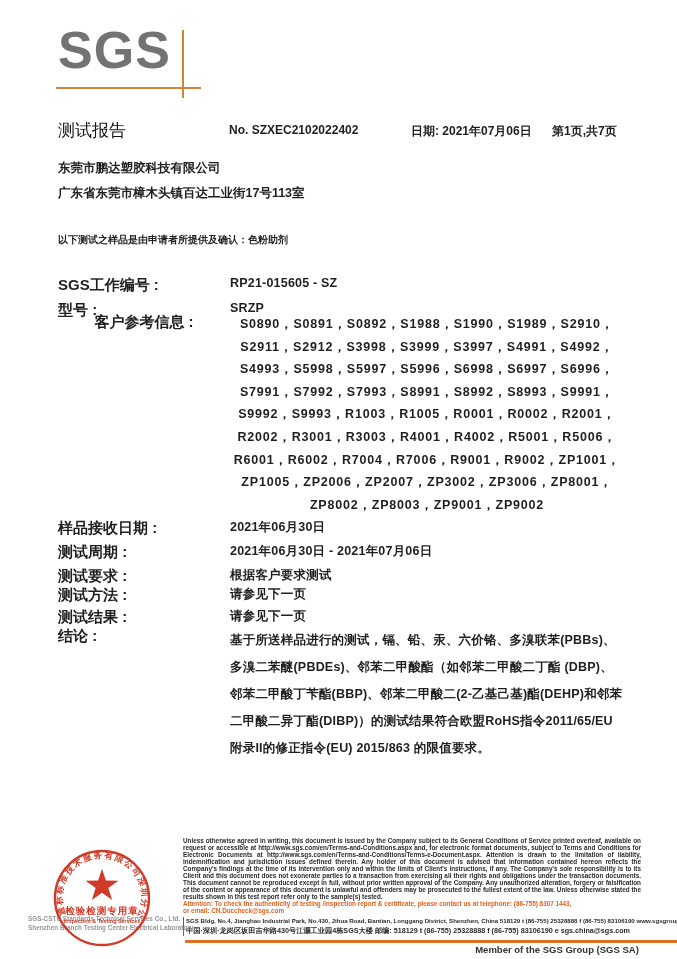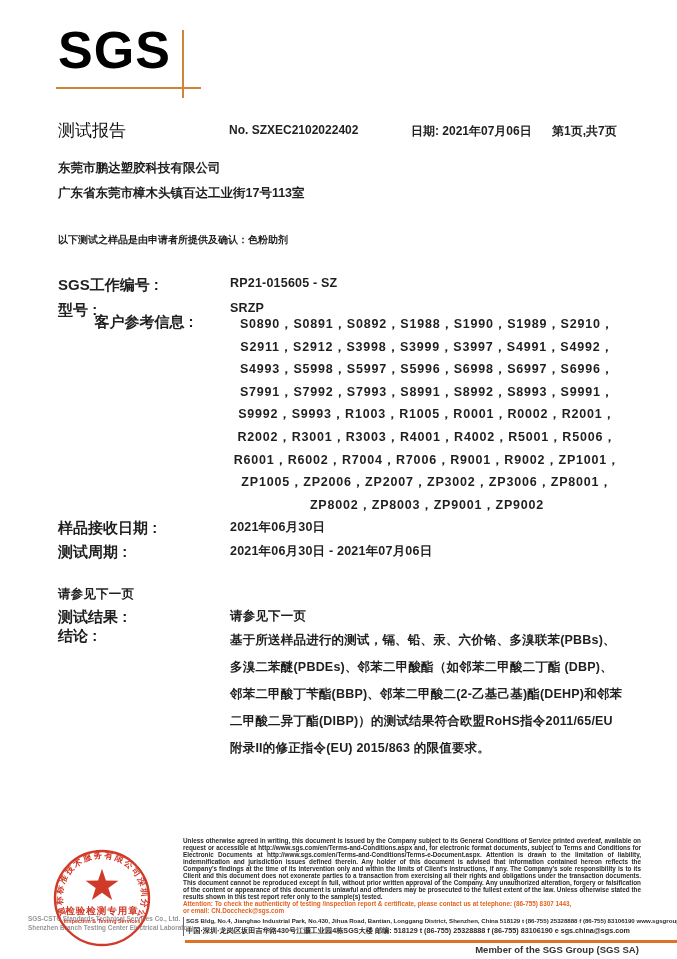--- a/index.html
+++ b/index.html
@@ -4,21 +4,21 @@
 <style>
   html,body{margin:0;padding:0;background:#fff;}
   .page{
     position:relative;width:677px;height:959px;background:#ffffff;
     font-family:"Liberation Sans",sans-serif;color:#1f1f1f;overflow:hidden;
   }
   
   .logo-wrap{position:absolute;left:56px;top:28px;width:170px;height:75px;}
   .logo-text{
     position:absolute;left:2px;top:-8px;font-size:52px;font-weight:bold;
-    color:#000000;letter-spacing:1px;font-family:"Liberation Sans",sans-serif;
+    color:#737373;letter-spacing:1px;font-family:"Liberation Sans",sans-serif;
   }
   .logo-hline{position:absolute;left:0px;top:59px;width:145px;height:2px;background:#cf8436;}
   .logo-vline{position:absolute;left:126px;top:2px;width:2px;height:68px;background:#cf8436;}
   
   .hdr-title{position:absolute;left:58px;top:119px;font-size:17px;font-weight:normal;color:#111;}
   .hdr-no{position:absolute;left:229px;top:123px;font-size:12px;font-weight:600;}
   .hdr-date{position:absolute;left:411px;top:123px;font-size:12px;font-weight:600;}
   .hdr-page{position:absolute;left:552px;top:123px;font-size:12px;font-weight:700;}
   
   .applicant-name{position:absolute;left:58px;top:160px;font-size:12.5px;font-weight:600;}
@@ -94,22 +94,27 @@
   <div class="frow" style="top:519px;">
     <div class="flbl">样品接收日期 :</div>
     <div class="fval">2021年06月30日</div>
   </div>
 
   <div class="frow" style="top:543px;">
     <div class="flbl">测试周期 :</div>
     <div class="fval">2021年06月30日 - 2021年07月06日</div>
   </div>
 
+  <div class="frow" style="top:567px;">
+    <div class="flbl">测试要求 :</div>
+    <div class="fval">根据客户要求测试</div>
+  </div>
 
   <div class="frow" style="top:586px;">
+    <div class="flbl">测试方法 :</div>
     <div class="fval">请参见下一页</div>
   </div>
 
   <div class="frow" style="top:608px;">
     <div class="flbl">测试结果 :</div>
     <div class="fval">请参见下一页</div>
   </div>
 
   <div class="frow" style="top:627px;">
     <div class="flbl">结论 :</div>

